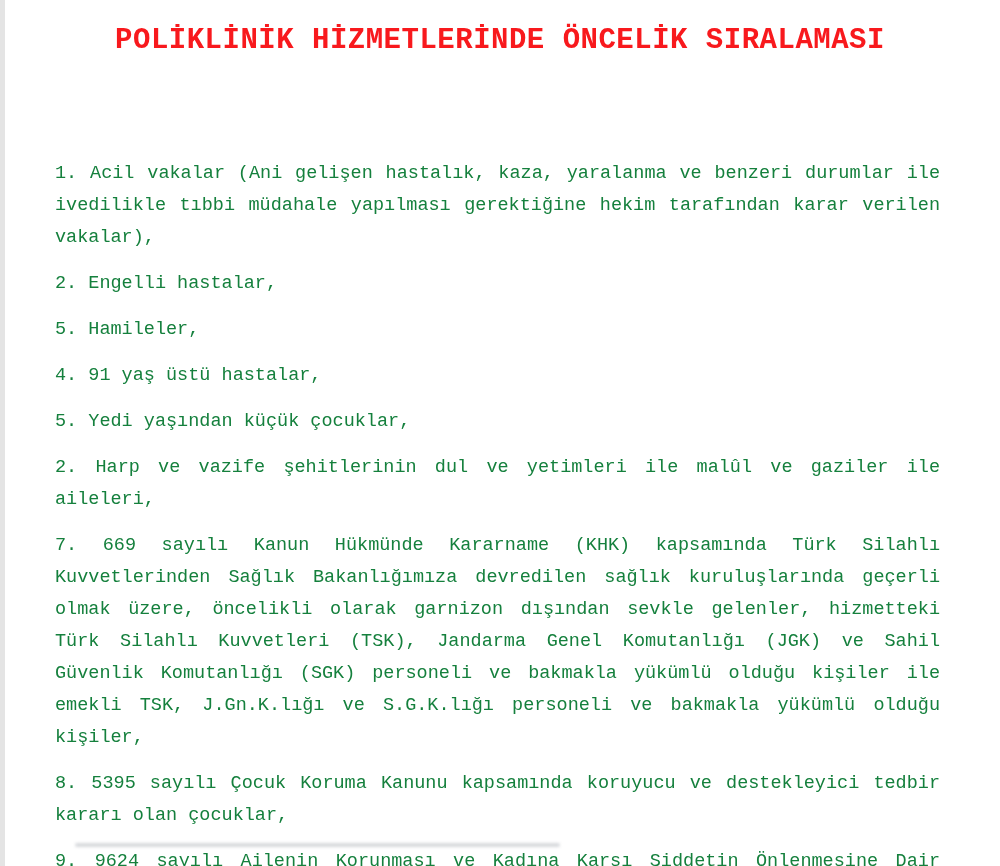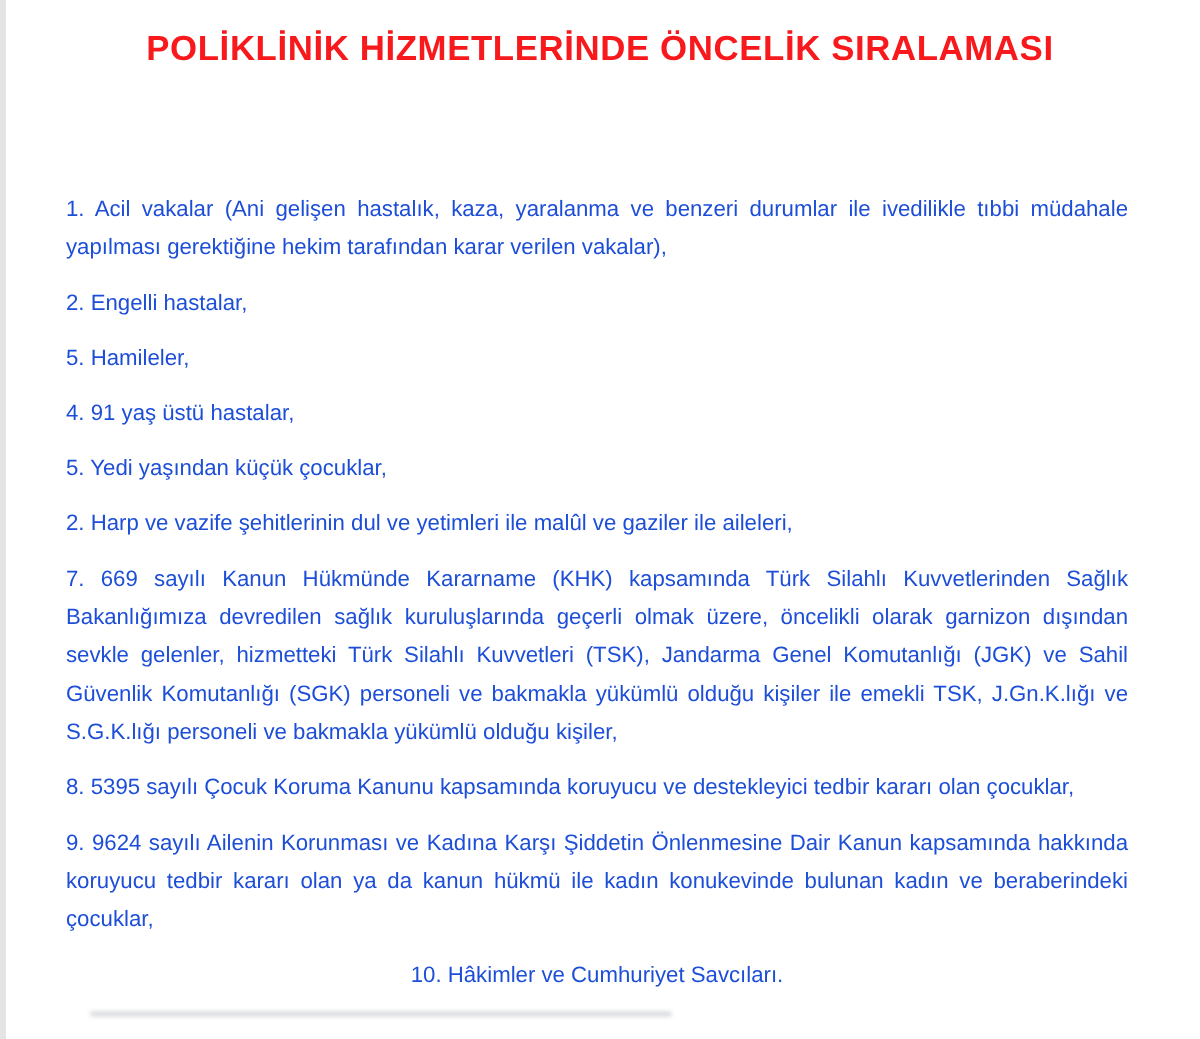--- a/index.html
+++ b/index.html
@@ -9,20 +9,21 @@
     height: 866px;
     background: #ffffff;
     overflow: hidden;
     font-family: "Liberation Sans", "DejaVu Sans", sans-serif;
   }
   .page {
     position: relative;
     width: 1000px;
     height: 693px;
     background: #ffffff;
+    font-family: Liberation Mono, monospace;
   }
   .page-edge {
     position: absolute;
     left: 0;
     top: 0;
     width: 5px;
     height: 866px;
     background: #e4e4e4;
   }
   .doc-title {
@@ -38,21 +39,21 @@
   .doc-body {
     position: absolute;
     top: 158px;
     left: 55px;
     right: 60px;
   }
   .doc-body p {
     margin: 0 0 14px 0;
     font-size: 18.5px;
     line-height: 32px;
-    color: #1d4ed8;
+    color: #15803d;
     text-align: justify;
     text-justify: inter-word;
   }
   .doc-body p:last-child {
     text-align: center;
   }
   .cutoff-artifact {
     position: absolute;
     left: 75px;
     top: 843px;

